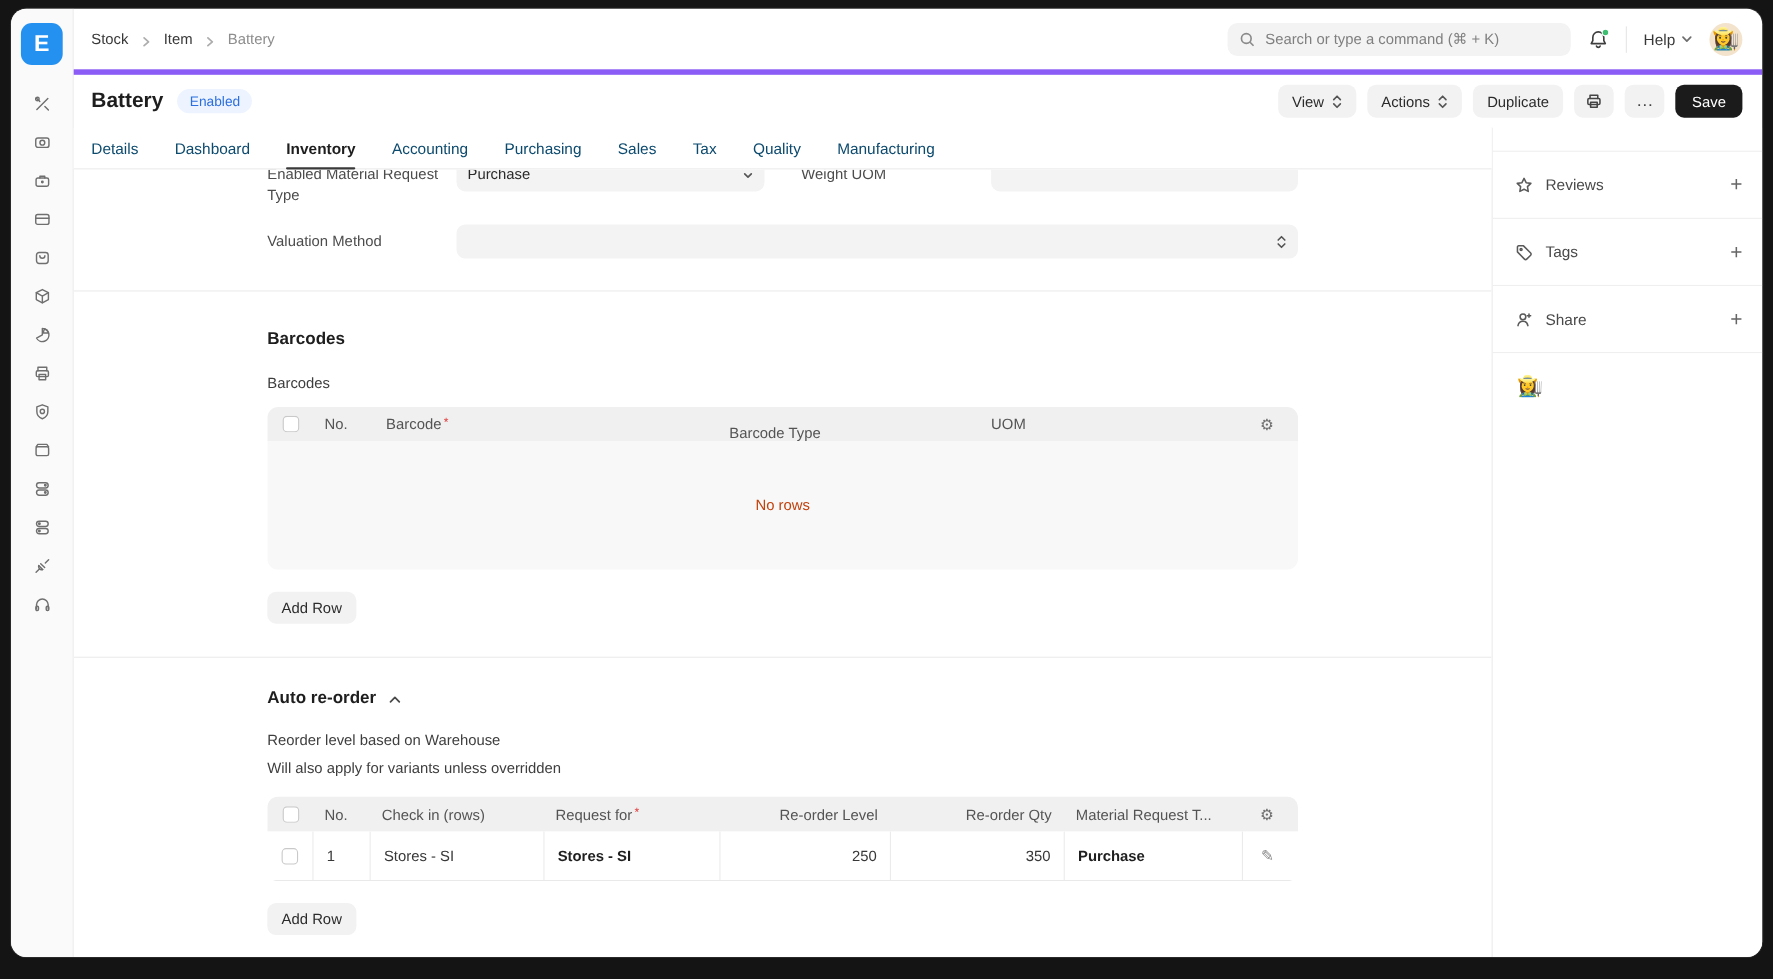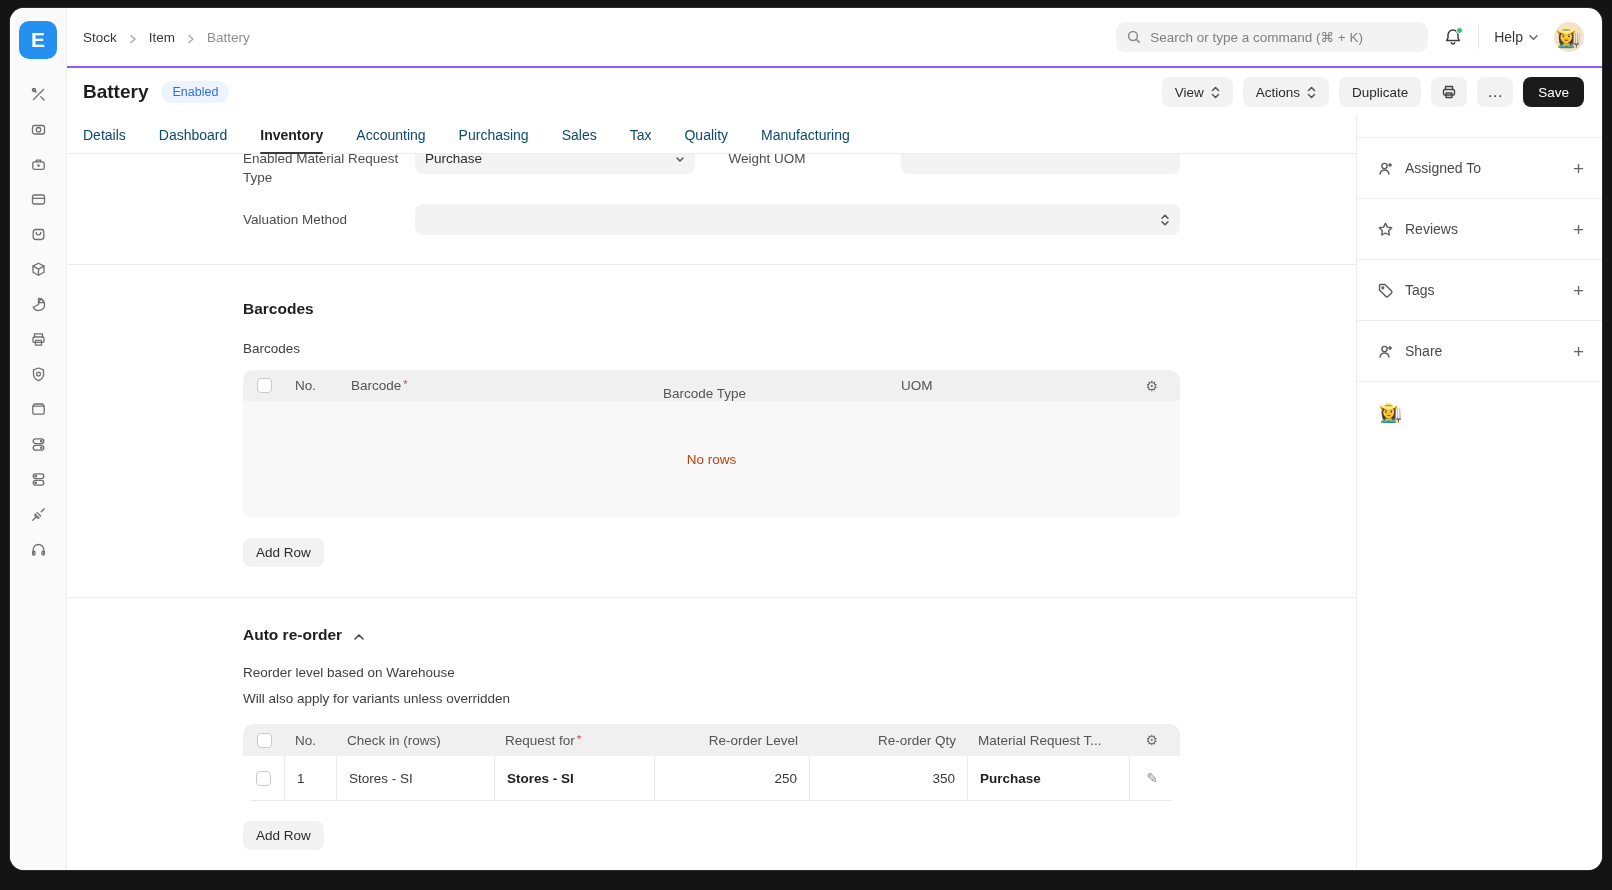--- a/index.html
+++ b/index.html
@@ -17,21 +17,21 @@
           display:flex; align-items:center; justify-content:center;
           font-size:21px; font-weight:700; margin-bottom:27px; cursor:pointer; }
   .navicons { display:flex; flex-direction:column; gap:18px; color:#6F6F6F; }
   .navicons .nicon { width:17px; height:17px; cursor:pointer; }
   .navicons svg { width:17px; height:17px; stroke:#6F6F6F; fill:none; stroke-width:1.3;
                   stroke-linecap:round; stroke-linejoin:round; }
 
   
   .rightside { flex:1; display:flex; flex-direction:column; min-width:0; }
 
-  .topbar { height:60px; flex:0 0 60px; border-bottom:2px solid #8b5cf6;
+  .topbar { height:60px; flex:0 0 60px; border-bottom:5px solid #8b5cf6;
             display:flex; align-items:center; padding:0 18px 0 16px; }
   .breadcrumb { display:flex; align-items:center; gap:11px; font-size:13.5px; }
   .crumb { color:#383838; cursor:pointer; }
   .crumb.current { color:#8D8D8D; cursor:default; }
   .crumb-sep { color:#ADADAD; width:10px; height:10px; }
   .crumb-sep svg { width:10px; height:10px; stroke:#ADADAD; fill:none; stroke-width:1.6;
                    stroke-linecap:round; stroke-linejoin:round; }
   .topbar-right { margin-left:auto; display:flex; align-items:center; gap:15px; }
   .searchbar { width:312px; height:30px; background:#F3F3F3; border-radius:9px;
                display:flex; align-items:center; gap:9px; padding:0 11px; }
@@ -437,29 +437,20 @@
             <button class="addrow-btn">Add Row</button>
           </div>
 
         </div>
       </div>
 
       <div class="sidebar">
         <div class="sb-spacer"></div>
         <div class="sb-item">
           <svg viewBox="0 0 17 17">
-              <circle cx="7.5" cy="6" r="2.6"></circle>
-              <path d="M3 14c.5-2.6 2.3-4 4.5-4s4 1.4 4.5 4"></path>
-              <path d="M13 3.5v3M11.5 5h3"></path>
-            </svg>
-          <span>Assigned To</span>
-          <span class="sb-plus"></span>
-        </div>
-        <div class="sb-item">
-          <svg viewBox="0 0 17 17">
               <path d="M8.5 2.2l1.9 3.9 4.3.6-3.1 3 .7 4.3-3.8-2-3.8 2 .7-4.3-3.1-3 4.3-.6z"></path>
             </svg>
           <span>Reviews</span>
           <span class="sb-plus"></span>
         </div>
         <div class="sb-item">
           <svg viewBox="0 0 17 17">
               <path d="M2.5 8V3.5a1 1 0 0 1 1-1H8l6.5 6.5a1.4 1.4 0 0 1 0 2L10.9 14.6a1.4 1.4 0 0 1-2 0z"></path>
               <circle cx="5.8" cy="5.8" r="0.9"></circle>
             </svg>

